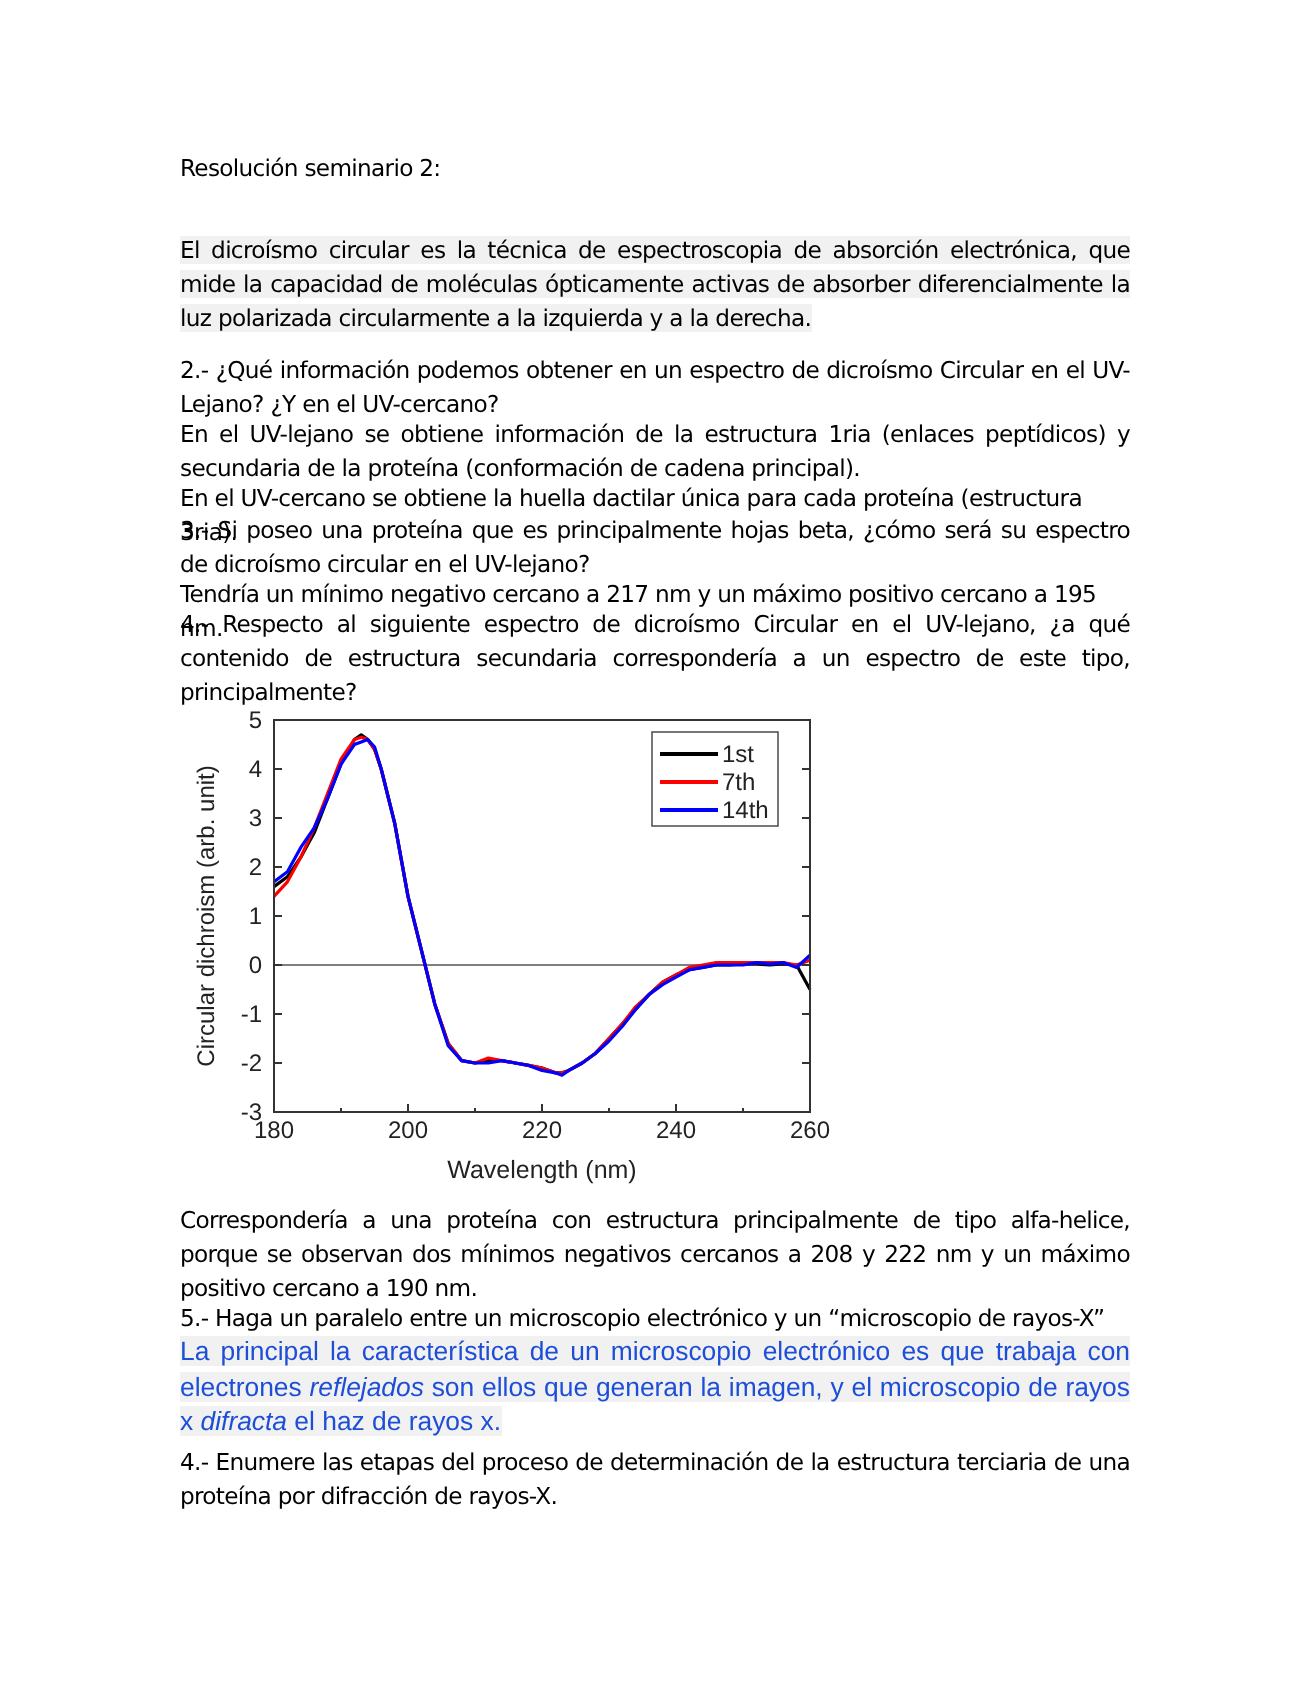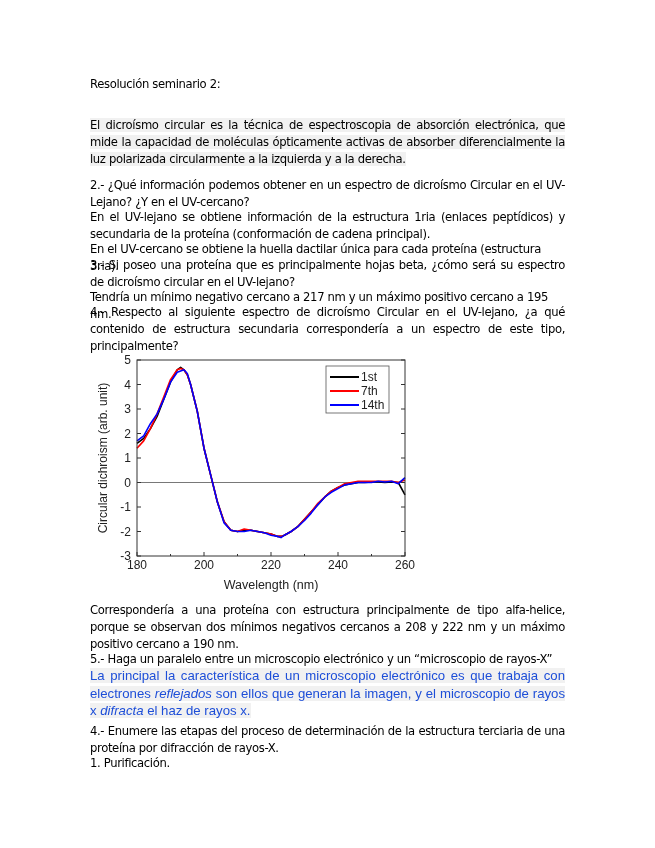--- a/index.html
+++ b/index.html
@@ -91,15 +91,14 @@
         <text x="361" y="409" font-size="12">14th</text>
       </g>
   </svg>
 
   <div class="blk j" style="top:602px;">Correspondería a una proteína con estructura  principalmente de tipo alfa-helice, porque se observan dos mínimos negativos cercanos a 208 y 222  nm y un máximo positivo cercano a 190 nm.</div>
 
   <div class="blk b" style="top:651px;">5.- Haga un paralelo entre un microscopio electrónico y un “microscopio de rayos-X”</div>
   <div class="blk arial j" style="top:667px;"><span class="hl"><span>La principal la característica de un microscopio electrónico es que trabaja con electrones </span><span class="it">reflejados</span><span> son ellos que generan la imagen, y el microscopio de rayos x </span><span class="it">difracta</span><span> el haz de rayos x.</span></span></div>
 
   <div class="blk b j" style="top:723px;">4.- Enumere las etapas del proceso de determinación de la estructura terciaria de una proteína por difracción de rayos-X.</div>
-  <div class="blk" style="top:755px;">1. Purificación.</div>
 
 </div>
 
 </body></html>

